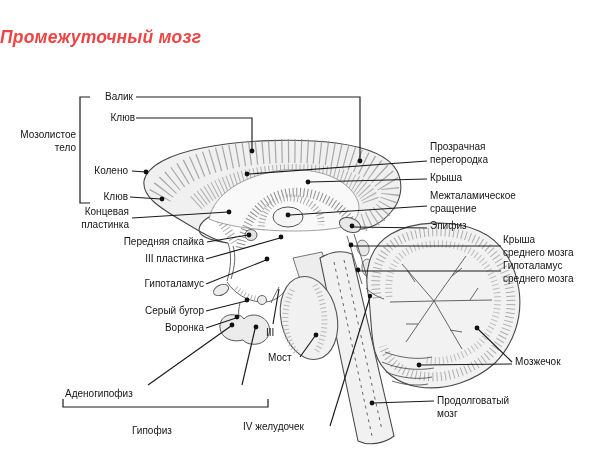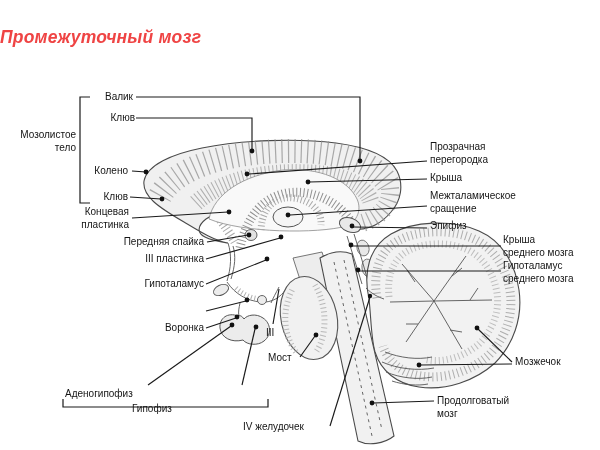--- a/index.html
+++ b/index.html
@@ -165,23 +165,24 @@
 тело</div>
   <div class="lbl r" style="left:83px;top:90px;width:50px">Валик</div>
   <div class="lbl r" style="left:85px;top:111px;width:50px">Клюв</div>
   <div class="lbl r" style="left:78px;top:164px;width:50px">Колено</div>
   <div class="lbl r" style="left:80px;top:190px;width:48px">Клюв</div>
   <div class="lbl r" style="left:57px;top:205px;width:72px">Концевая
 пластинка</div>
   <div class="lbl r" style="left:94px;top:235px;width:110px">Передняя спайка</div>
   <div class="lbl r" style="left:104px;top:252px;width:100px">III пластинка</div>
   <div class="lbl r" style="left:104px;top:277px;width:100px">Гипоталамус</div>
+  <div class="lbl r" style="left:104px;top:304px;width:100px">Серый бугор</div>
   <div class="lbl r" style="left:104px;top:321px;width:100px">Воронка</div>
   <div class="lbl l" style="left:65px;top:387px;width:100px">Аденогипофиз</div>
-  <div class="lbl l" style="left:132px;top:402px;width:80px">Гипофиз</div>
+  <div class="lbl l" style="left:132px;top:424px;width:80px">Гипофиз</div>
   <div class="lbl l" style="left:266px;top:326px;width:20px">III</div>
   <div class="lbl l" style="left:268px;top:351px;width:40px">Мост</div>
   <div class="lbl l" style="left:243px;top:420px;width:90px">IV желудочек</div>
   <div class="lbl l" style="left:430px;top:140px;width:95px">Прозрачная
 перегородка</div>
   <div class="lbl l" style="left:430px;top:171px;width:60px">Крыша</div>
   <div class="lbl l" style="left:430px;top:189px;width:130px">Межталамическое
 сращение</div>
   <div class="lbl l" style="left:430px;top:219px;width:60px">Эпифиз</div>
   <div class="lbl l" style="left:503px;top:233px;width:97px">Крыша

